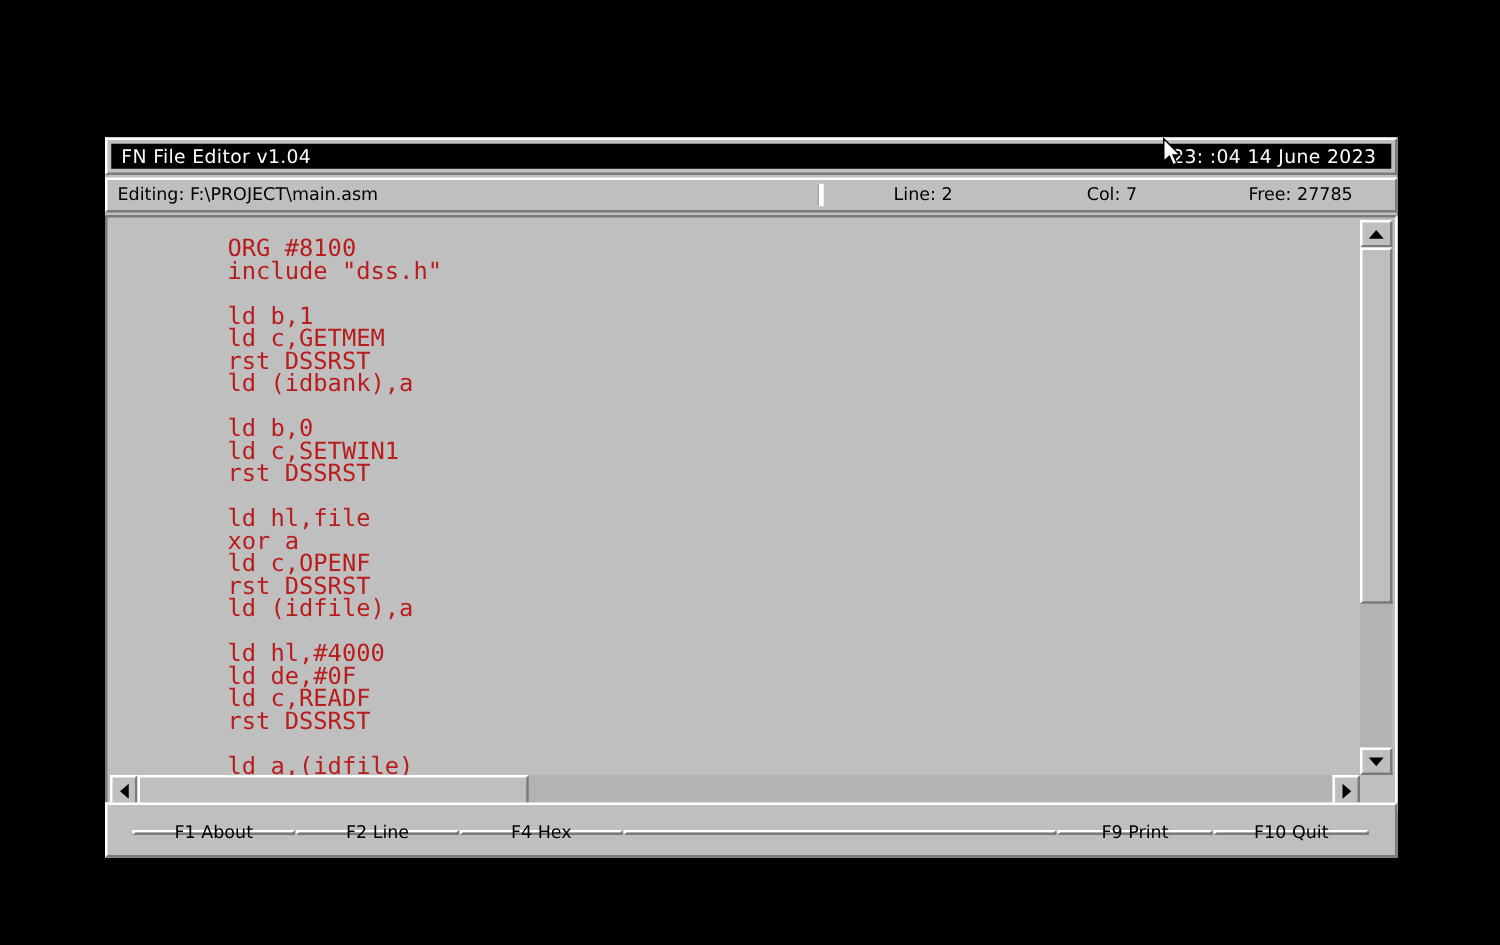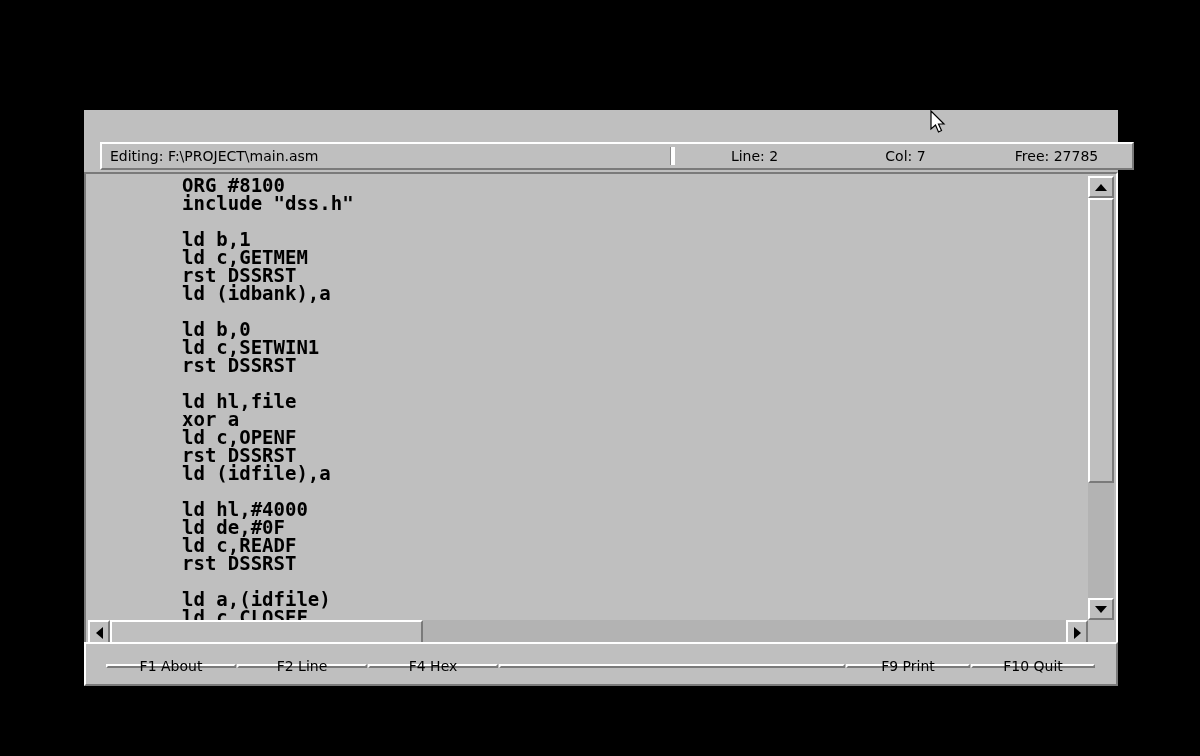--- a/index.html
+++ b/index.html
@@ -71,21 +71,21 @@
     font-family: "DejaVu Sans", sans-serif;
     font-size: 15px;
     letter-spacing: 0.3px;
     white-space: nowrap;
     padding-right: 4px;
   }
 
   
   .statusbar {
     position: absolute;
-    left: 16px;
+    left: 0;
     top: 32px;
     width: 1034px;
     height: 28px;
     box-sizing: border-box;
     border-top: 2px solid #ffffff;
     border-left: 2px solid #ffffff;
     border-right: 2px solid #7a7a7a;
     border-bottom: 2px solid #7a7a7a;
     background: #bfbfbf;
     display: flex;
@@ -124,28 +124,28 @@
     box-sizing: border-box;
     border-top: 2px solid #7a7a7a;
     border-left: 2px solid #7a7a7a;
     border-right: 2px solid #ffffff;
     border-bottom: 2px solid #ffffff;
     background: #bfbfbf;
   }
   .editor-text {
     position: absolute;
     left: 96px;
-    top: 2px;
+    top: 16px;
     width: 880px;
     height: 444px;
     overflow: hidden;
-    color: #000000;
+    color: #b91c1c;
     font-family: "DejaVu Sans Mono", monospace;
     font-size: 19px;
-    font-weight: bold;
+    font-weight: normal;
     line-height: 18px;
     letter-spacing: 0px;
     white-space: pre;
   }
   .code-line {
     height: 18px;
     white-space: pre;
   }
 
   
@@ -315,20 +315,26 @@
     pointer-events: none;
   }
 </style>
 </head>
 <body>
 
 <div id="desktop">
 
   <div id="app-window">
 
+    <div class="titlebar">
+      <div class="titlebar-inner">
+        <span class="title-text">FN File Editor v1.04</span>
+        <span class="title-clock">23:  :04  14 June 2023</span>
+      </div>
+    </div>
 
     <div class="statusbar">
       <span class="status-file">Editing: F:\PROJECT\main.asm</span>
       <span class="status-sep"></span>
       <span class="status-field">Line: 2</span>
       <span class="status-field">Col: 7</span>
       <span class="status-field">Free: 27785</span>
     </div>
 
     <div class="editor-frame">

